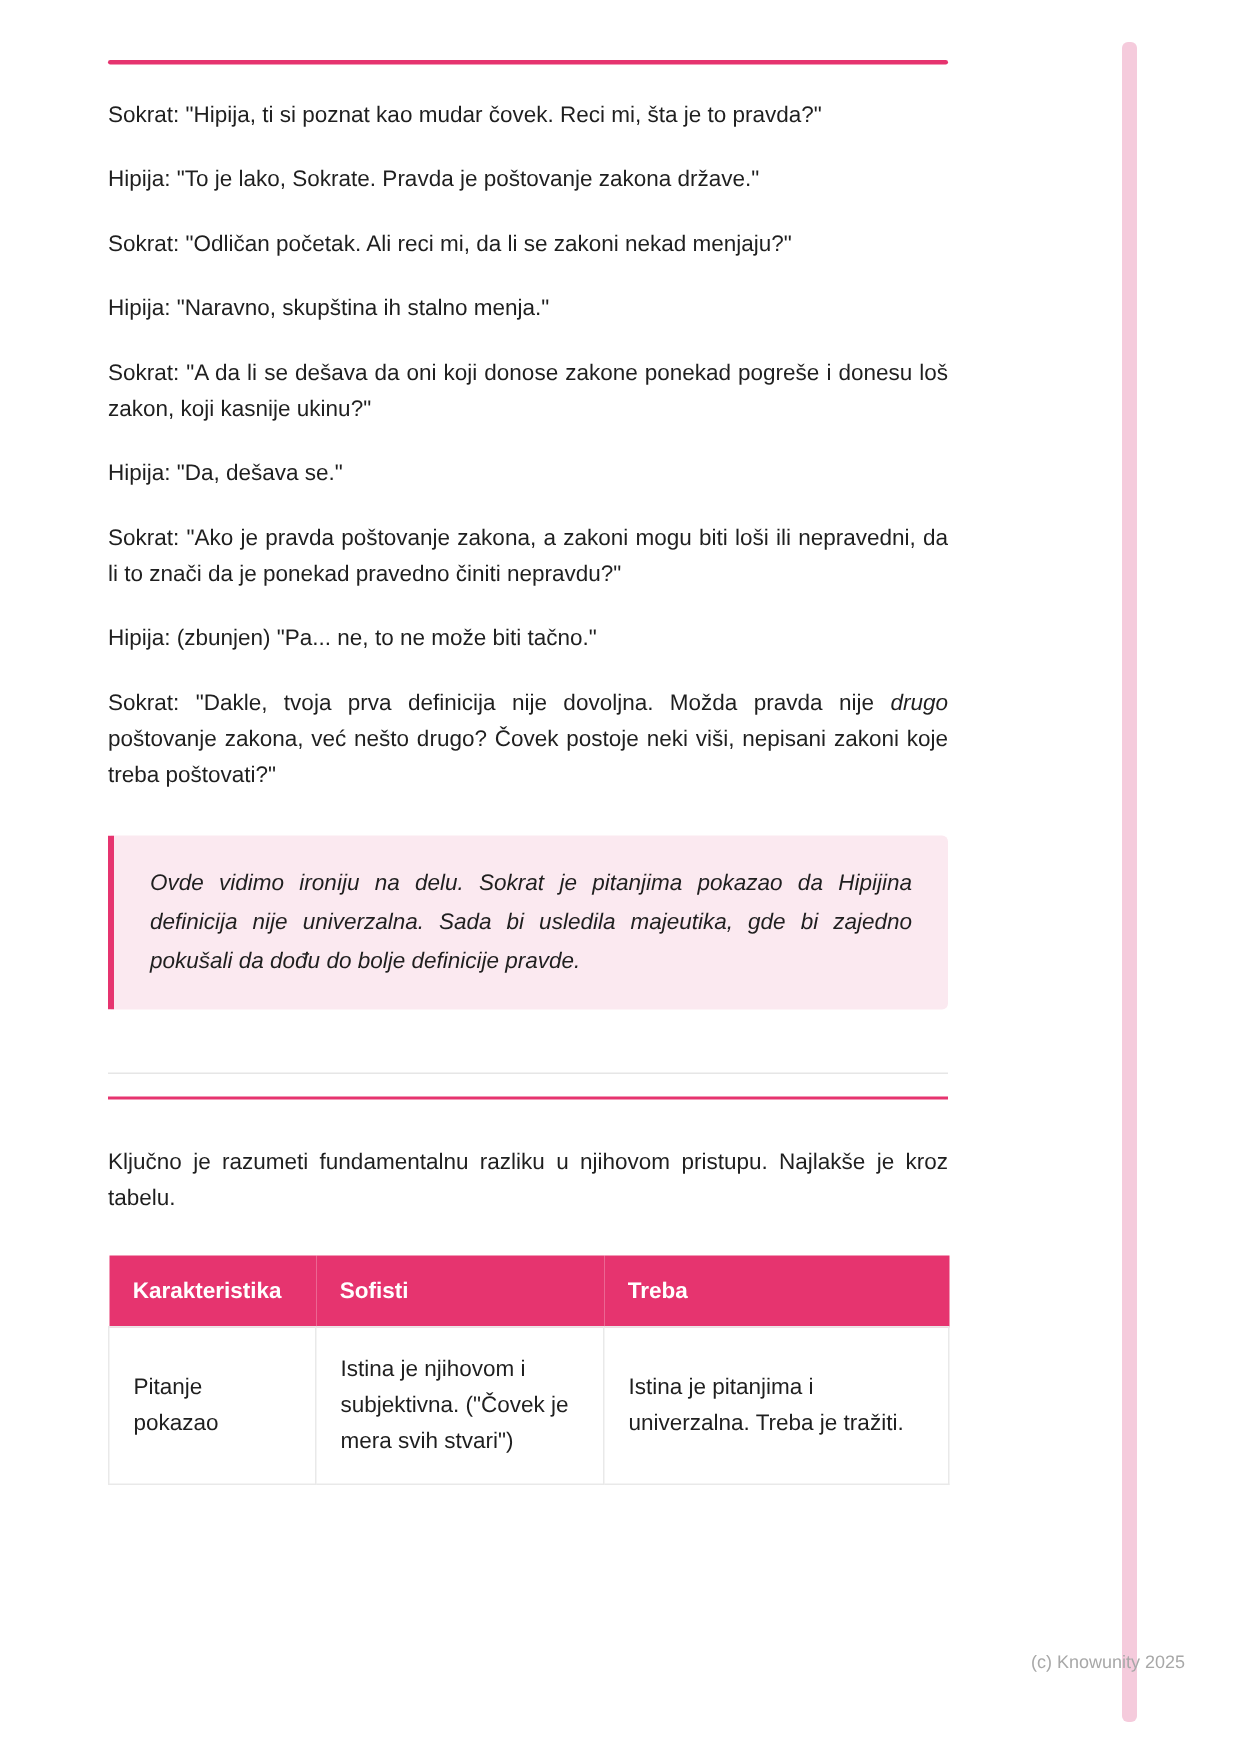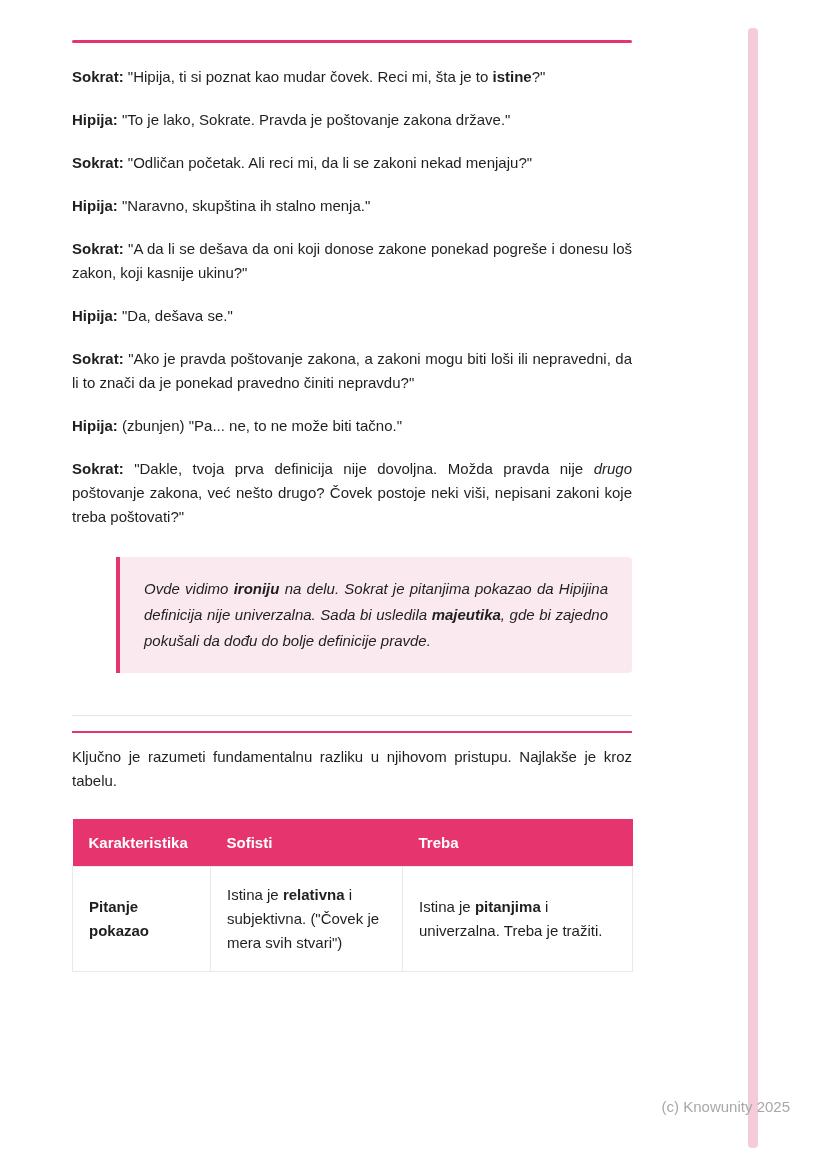--- a/index.html
+++ b/index.html
@@ -7,35 +7,34 @@
   body {
     position:relative;
     overflow:hidden;
     background:#ffffff;
     color:var(--text,#1f1f1f);
     font-family:"Liberation Sans", sans-serif;
   }
   .content { position:absolute; left:72px; top:40px; width:560px; }
   .top-divider { height:3px; background:var(--accent,#E6346F); margin-bottom:22px; border-radius:2px; }
   p.para { font-size:15px; line-height:24px; margin-bottom:19px; text-align:justify; }
-  .b { font-weight:700; }
+  .b { font-weight:400; }
   .i { font-style:italic; }
   blockquote.note {
     margin-top:28px;
     border-left:4px solid var(--accent,#E6346F);
     background:var(--accent-soft-bg,#FBE9F0);
     padding:19px 24px;
     border-radius:0 4px 4px 0;
-    margin-left:44px;
   }
   blockquote.note p { font-size:15px; line-height:26px; font-style:italic; text-align:justify; }
   hr.soft { border:none; border-top:1px solid var(--muted-divider,#E6E6E6); margin-top:42px; }
   h2.section-heading { margin-top:30px; font-size:28px; line-height:32px; font-weight:700; color:var(--accent,#E6346F); letter-spacing:.2px; }
   .heading-underline { height:2px; background:var(--accent,#E6346F); margin-top:15px; }
-  p.table-intro { margin-top:12px; margin-bottom:0; }
+  p.table-intro { margin-top:30px; margin-bottom:0; }
   table.compare { margin-top:26px; border-collapse:collapse; width:560px; table-layout:fixed; }
   table.compare th {
     background:var(--accent,#E6346F);
     color:#ffffff;
     font-size:15px;
     font-weight:700;
     text-align:left;
     padding:15px 16px;
   }
   table.compare td {
@@ -50,35 +49,35 @@
     position:absolute;
     left:748px; top:28px;
     width:10px; height:1120px;
     background:var(--edge-bar,#F5CBDC);
     border-radius:4px;
     z-index:1;
   }
   .watermark {
     position:absolute;
     right:38px; bottom:56px;
-    font-size:15px;
+    font-size:12px;
     color:var(--watermark,#A8A8A8);
     z-index:5;
   }
 </style>
 </head>
 <body>
 
 <div class="page">
 
   <div class="content">
 
     <div class="top-divider"></div>
 
-    <p class="para"><span class="b">Sokrat:</span><span> "Hipija, ti si poznat kao mudar čovek. Reci mi, šta je to </span><span class="b">istine</span><span>?"</span></p>
+    <p class="para"><span class="b">Sokrat:</span><span> "Hipija, ti si poznat kao mudar čovek. Reci mi, šta je to </span><span class="b">pravda</span><span>?"</span></p>
     <p class="para"><span class="b">Hipija:</span><span> "To je lako, Sokrate. Pravda je poštovanje zakona države."</span></p>
     <p class="para"><span class="b">Sokrat:</span><span> "Odličan početak. Ali reci mi, da li se zakoni nekad menjaju?"</span></p>
     <p class="para"><span class="b">Hipija:</span><span> "Naravno, skupština ih stalno menja."</span></p>
     <p class="para"><span class="b">Sokrat:</span><span> "A da li se dešava da oni koji donose zakone ponekad pogreše i donesu loš zakon, koji kasnije ukinu?"</span></p>
     <p class="para"><span class="b">Hipija:</span><span> "Da, dešava se."</span></p>
     <p class="para"><span class="b">Sokrat:</span><span> "Ako je pravda poštovanje zakona, a zakoni mogu biti loši ili nepravedni, da li to znači da je ponekad pravedno činiti nepravdu?"</span></p>
     <p class="para"><span class="b">Hipija:</span><span> (zbunjen) "Pa... ne, to ne može biti tačno."</span></p>
     <p class="para"><span class="b">Sokrat:</span><span> "Dakle, tvoja prva definicija nije dovoljna. Možda pravda nije </span><span class="i">drugo</span><span> poštovanje zakona, već nešto drugo? Čovek postoje neki viši, nepisani zakoni koje treba poštovati?"</span></p>
 
     <blockquote class="note">
@@ -100,21 +99,21 @@
       <thead>
         <tr>
           <th>Karakteristika</th>
           <th>Sofisti</th>
           <th>Treba</th>
         </tr>
       </thead>
       <tbody>
         <tr>
           <td><span class="b">Pitanje pokazao</span></td>
-          <td><span>Istina je </span><span class="b">relativna</span><span> i subjektivna. ("Čovek je mera svih stvari")</span></td>
+          <td><span>Istina je </span><span class="b">njihovom</span><span> i subjektivna. ("Čovek je mera svih stvari")</span></td>
           <td><span>Istina je </span><span class="b">pitanjima</span><span> i univerzalna. Treba je tražiti.</span></td>
         </tr>
       </tbody>
     </table>
 
   </div>
 
   <div class="right-bar"></div>
   <div class="watermark">(c) Knowunity 2025</div>
 

